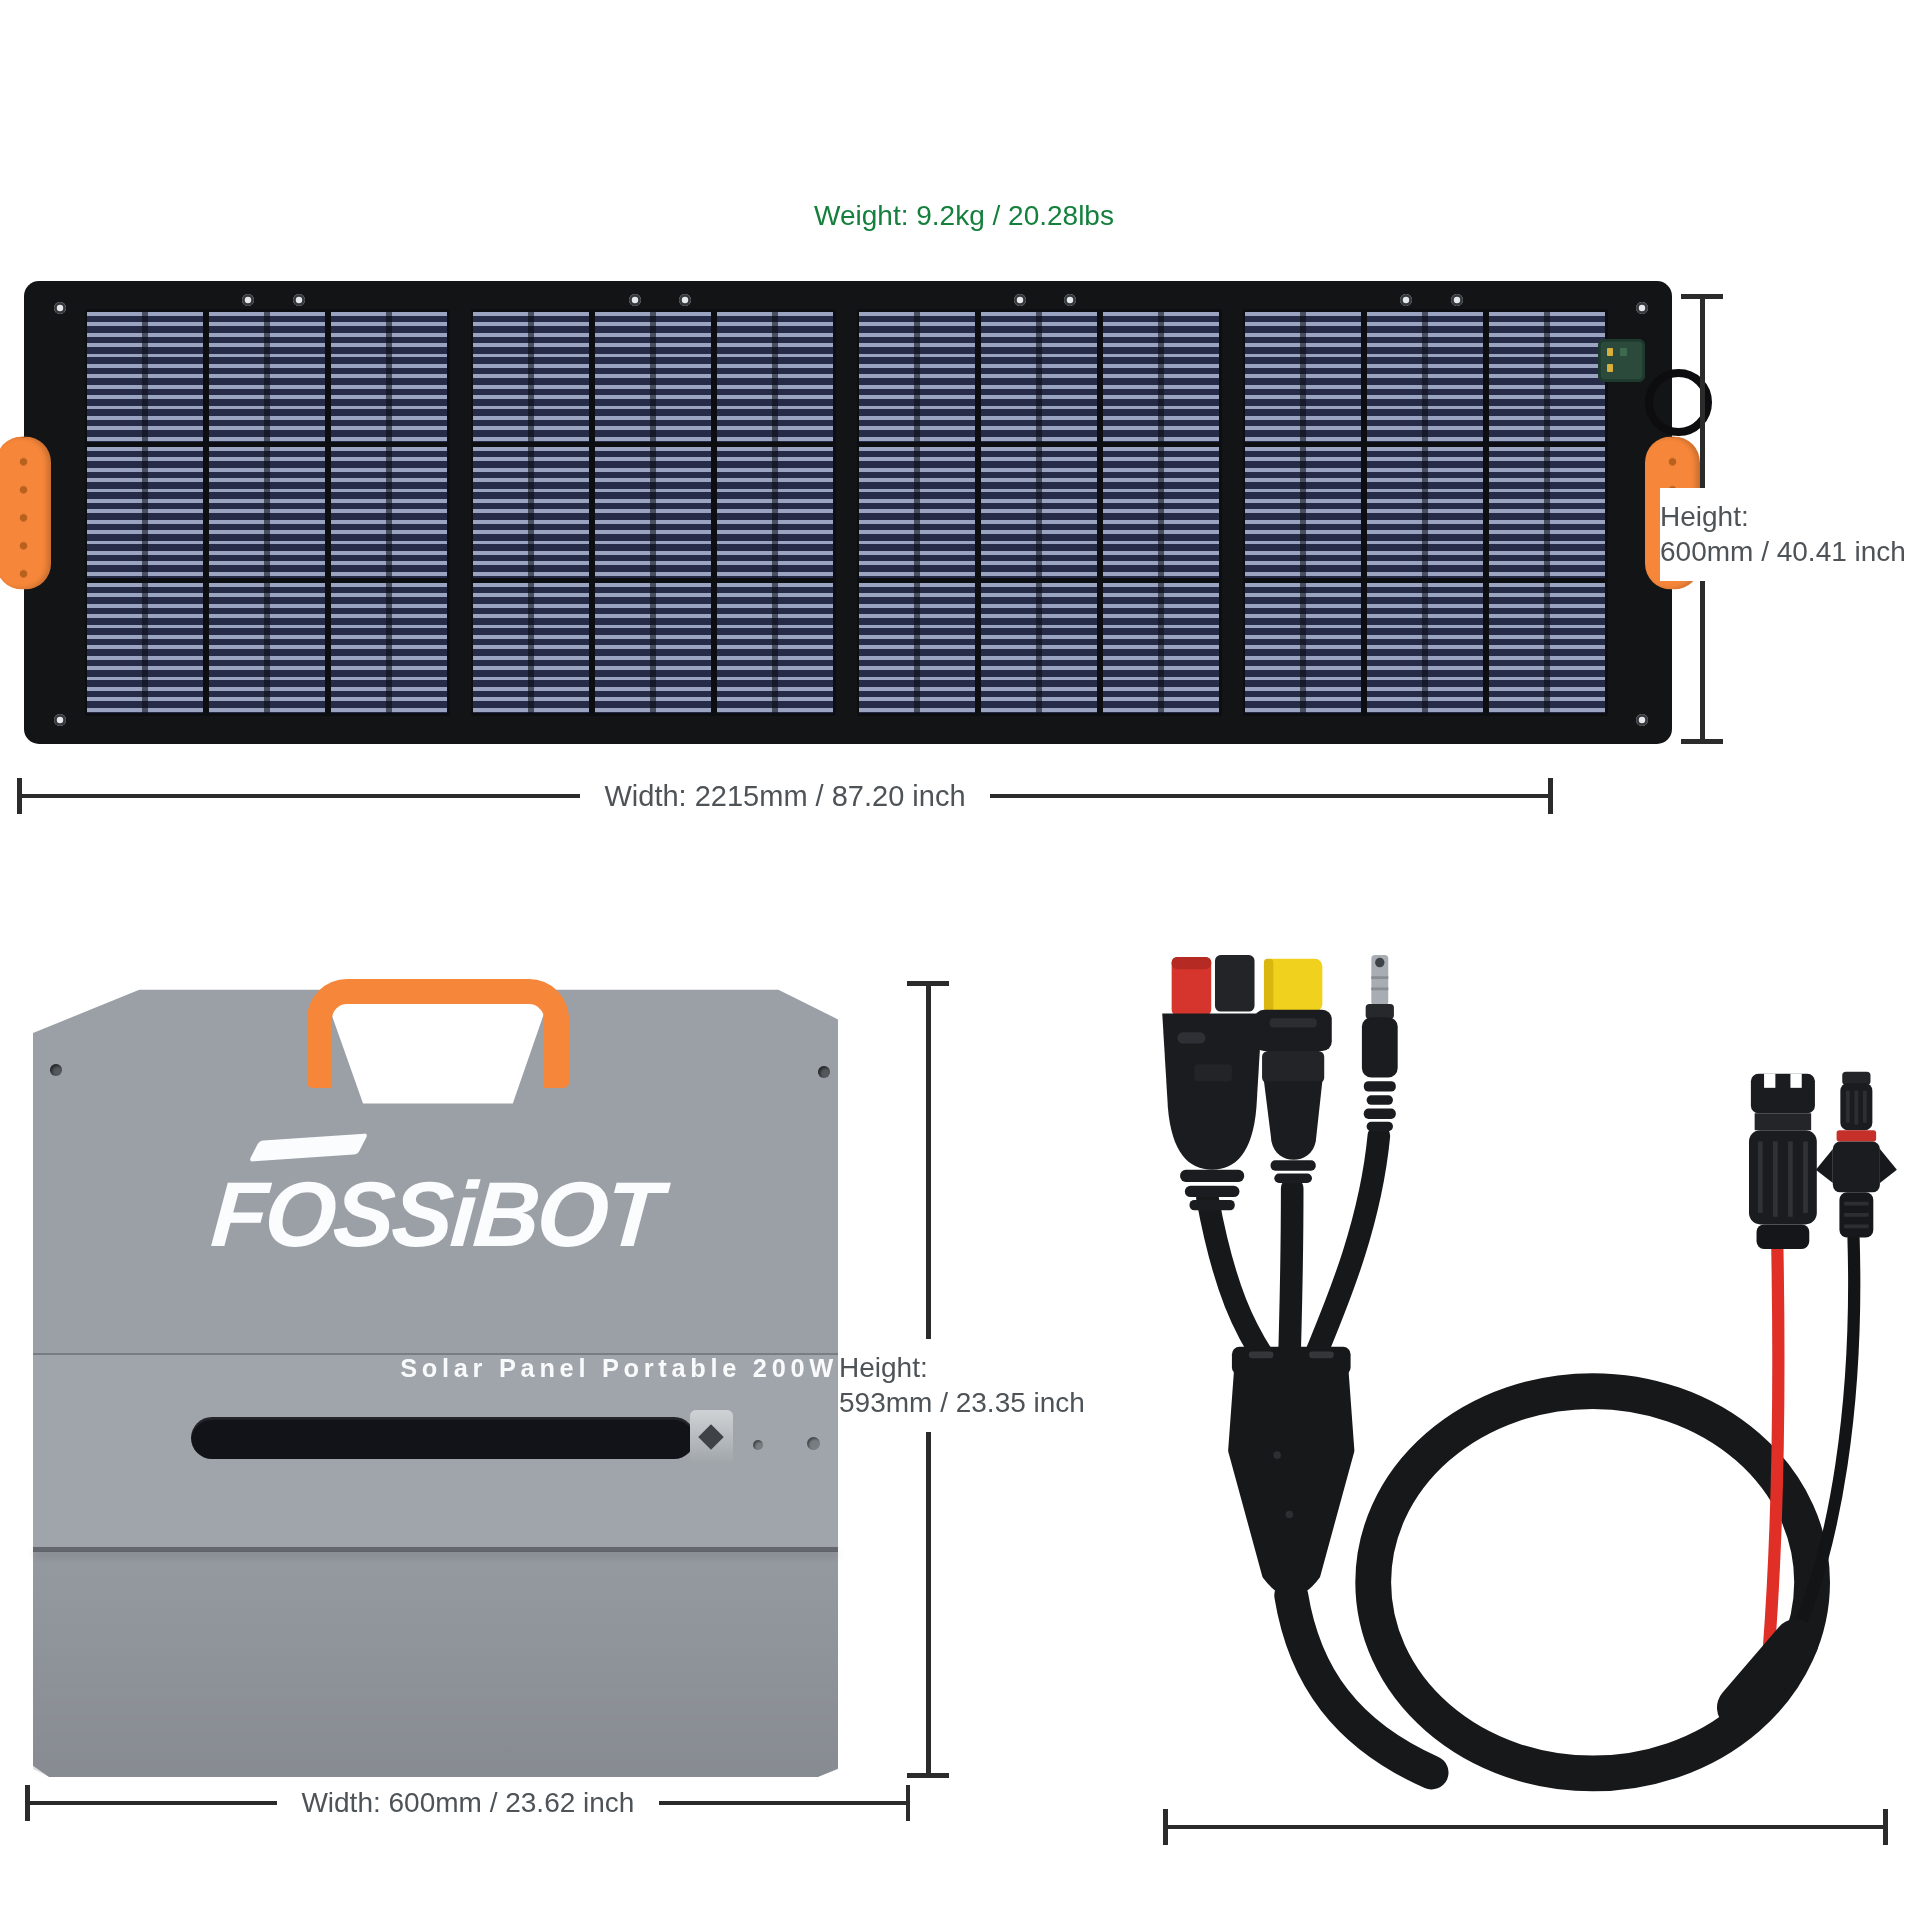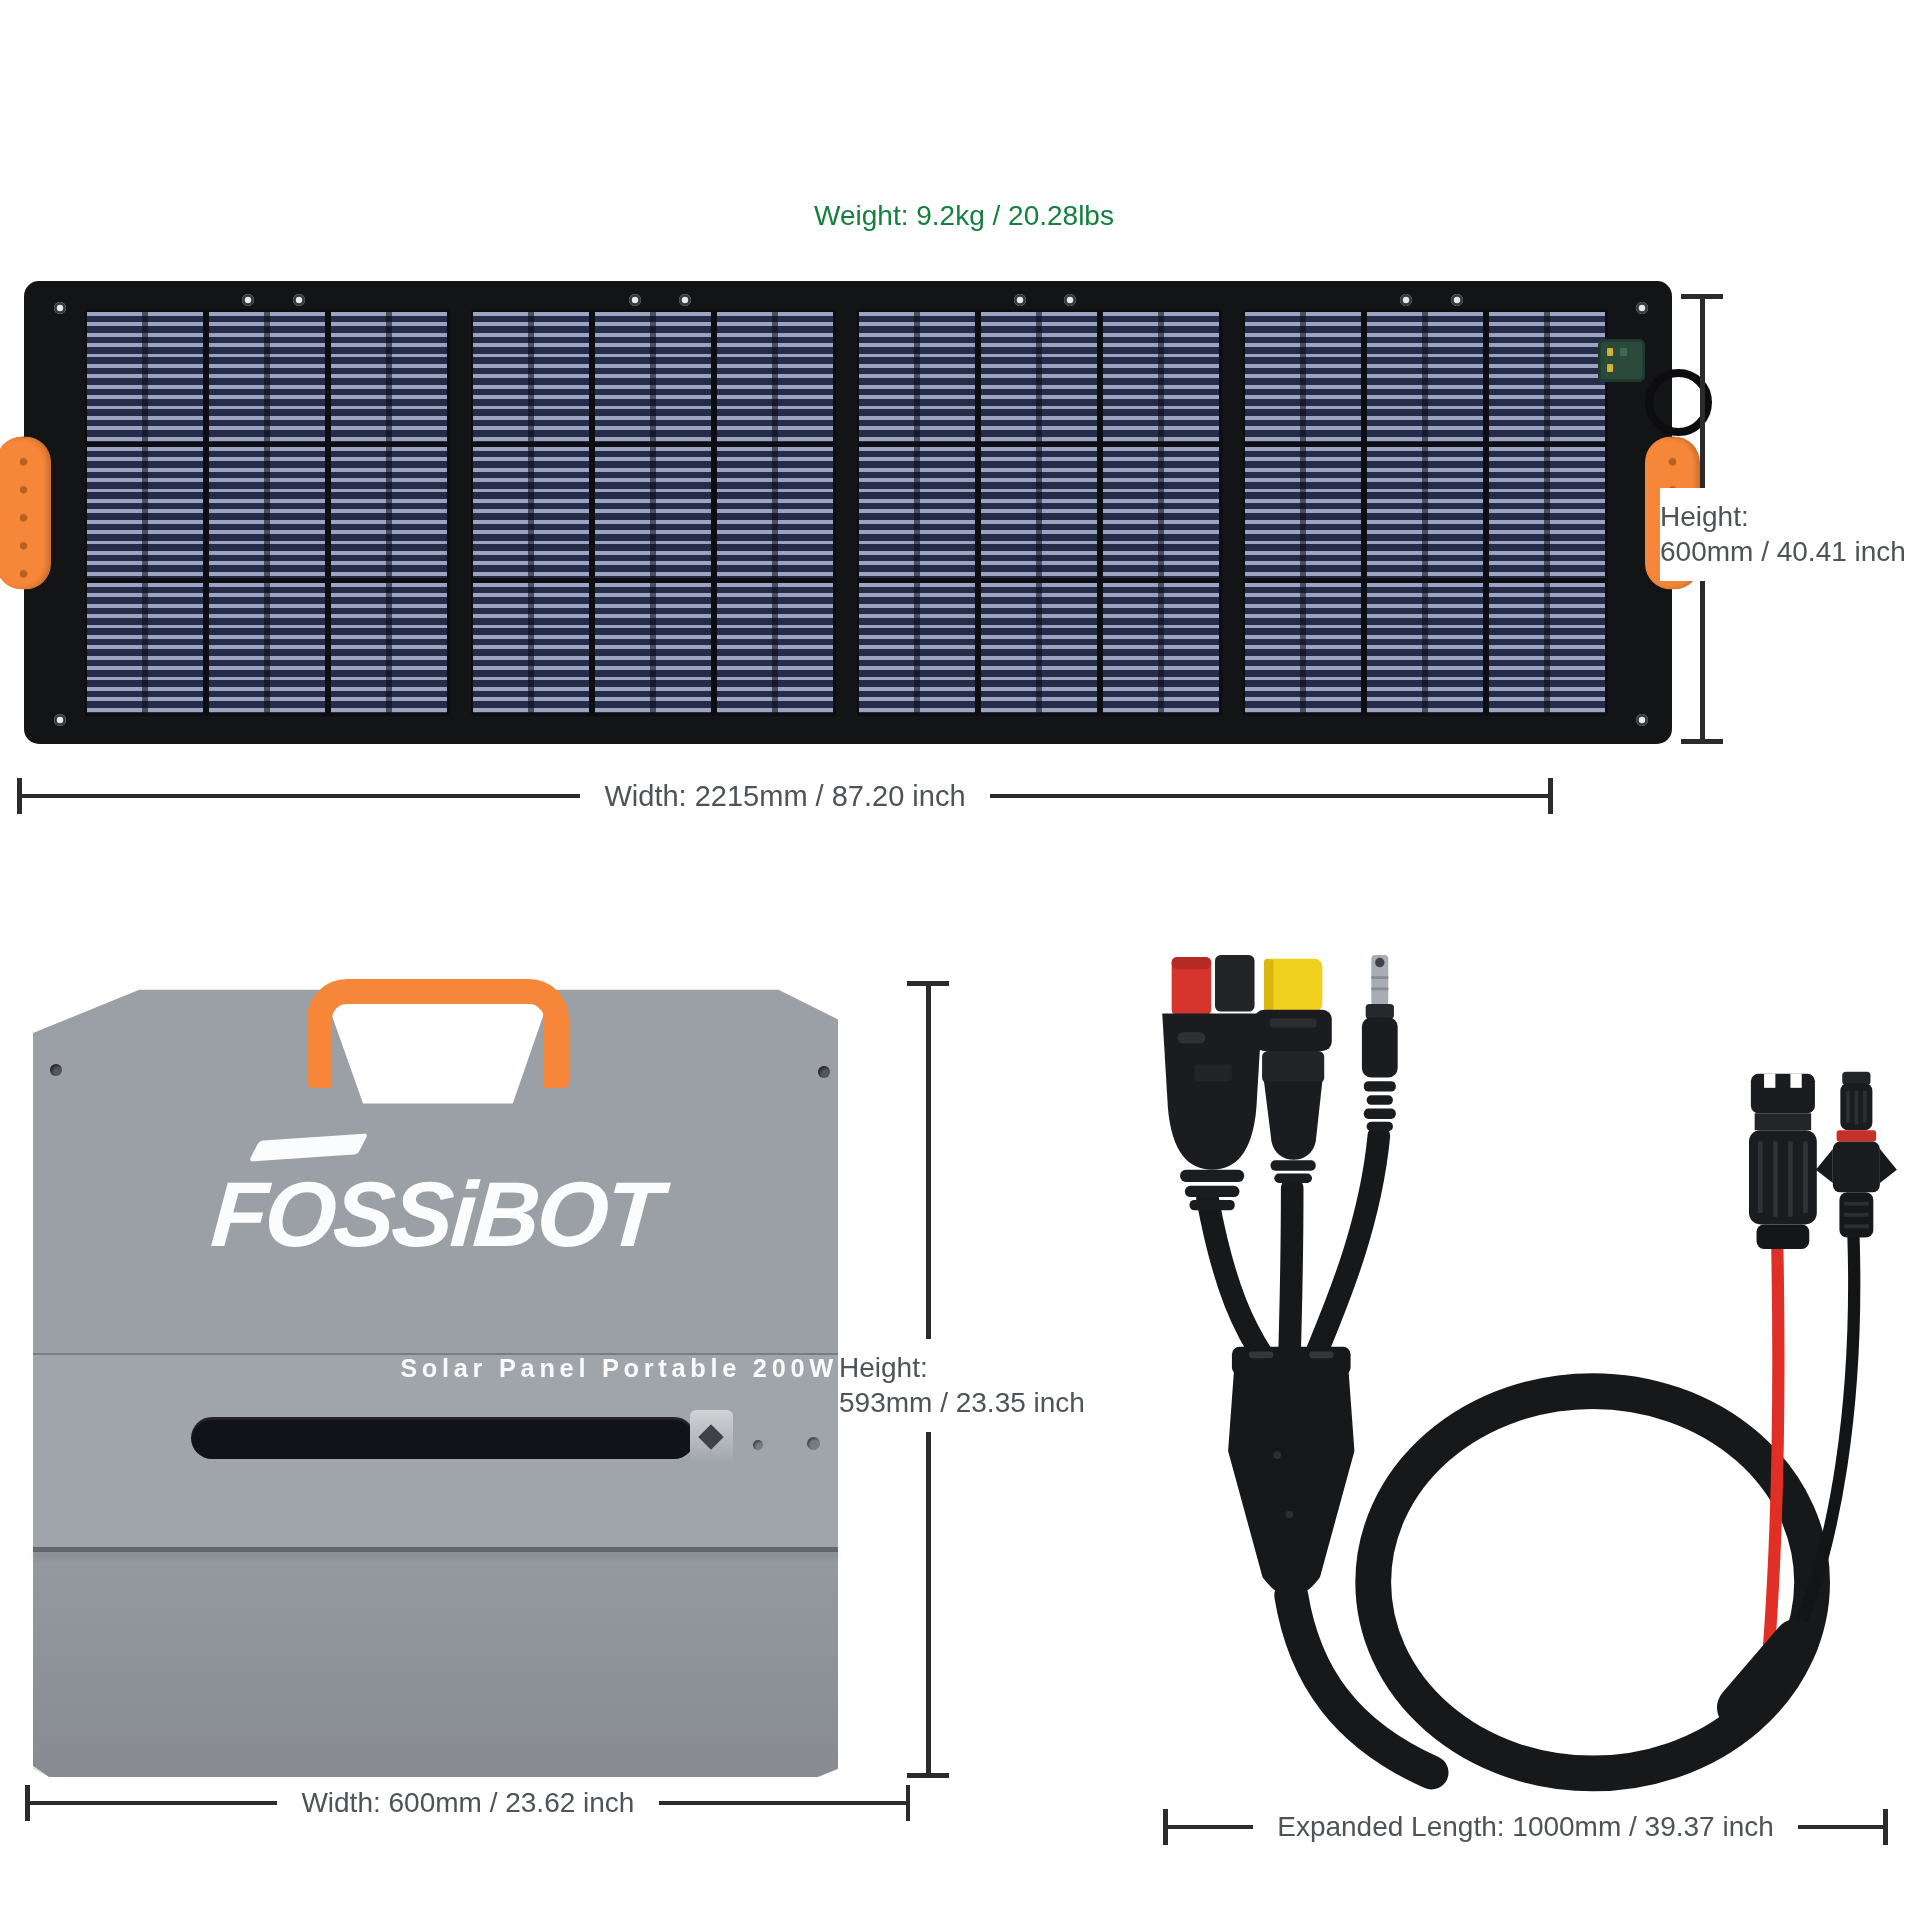--- a/index.html
+++ b/index.html
@@ -289,19 +289,18 @@
       <rect x="298" y="168" width="34" height="11" rx="5" fill="#1b1c1f"></rect>
       <rect x="301" y="183" width="28" height="10" rx="5" fill="#1b1c1f"></rect>
       <rect x="298" y="197" width="34" height="11" rx="5" fill="#1b1c1f"></rect>
       <rect x="301" y="211" width="28" height="10" rx="5" fill="#1b1c1f"></rect>
     </g>
   </svg>
 
   <div class="hdim" style="left:1163px;top:1809px;width:725px;">
     <span class="cap"></span>
       <span class="line"></span>
-    <span class="txt" style="font-size:28px;">Expanded Length: 1000mm / 39.37 inch</span>
     <span class="line"></span>
       <span class="cap"></span>
   </div>
 
 </div>
 
 
 </body></html>

